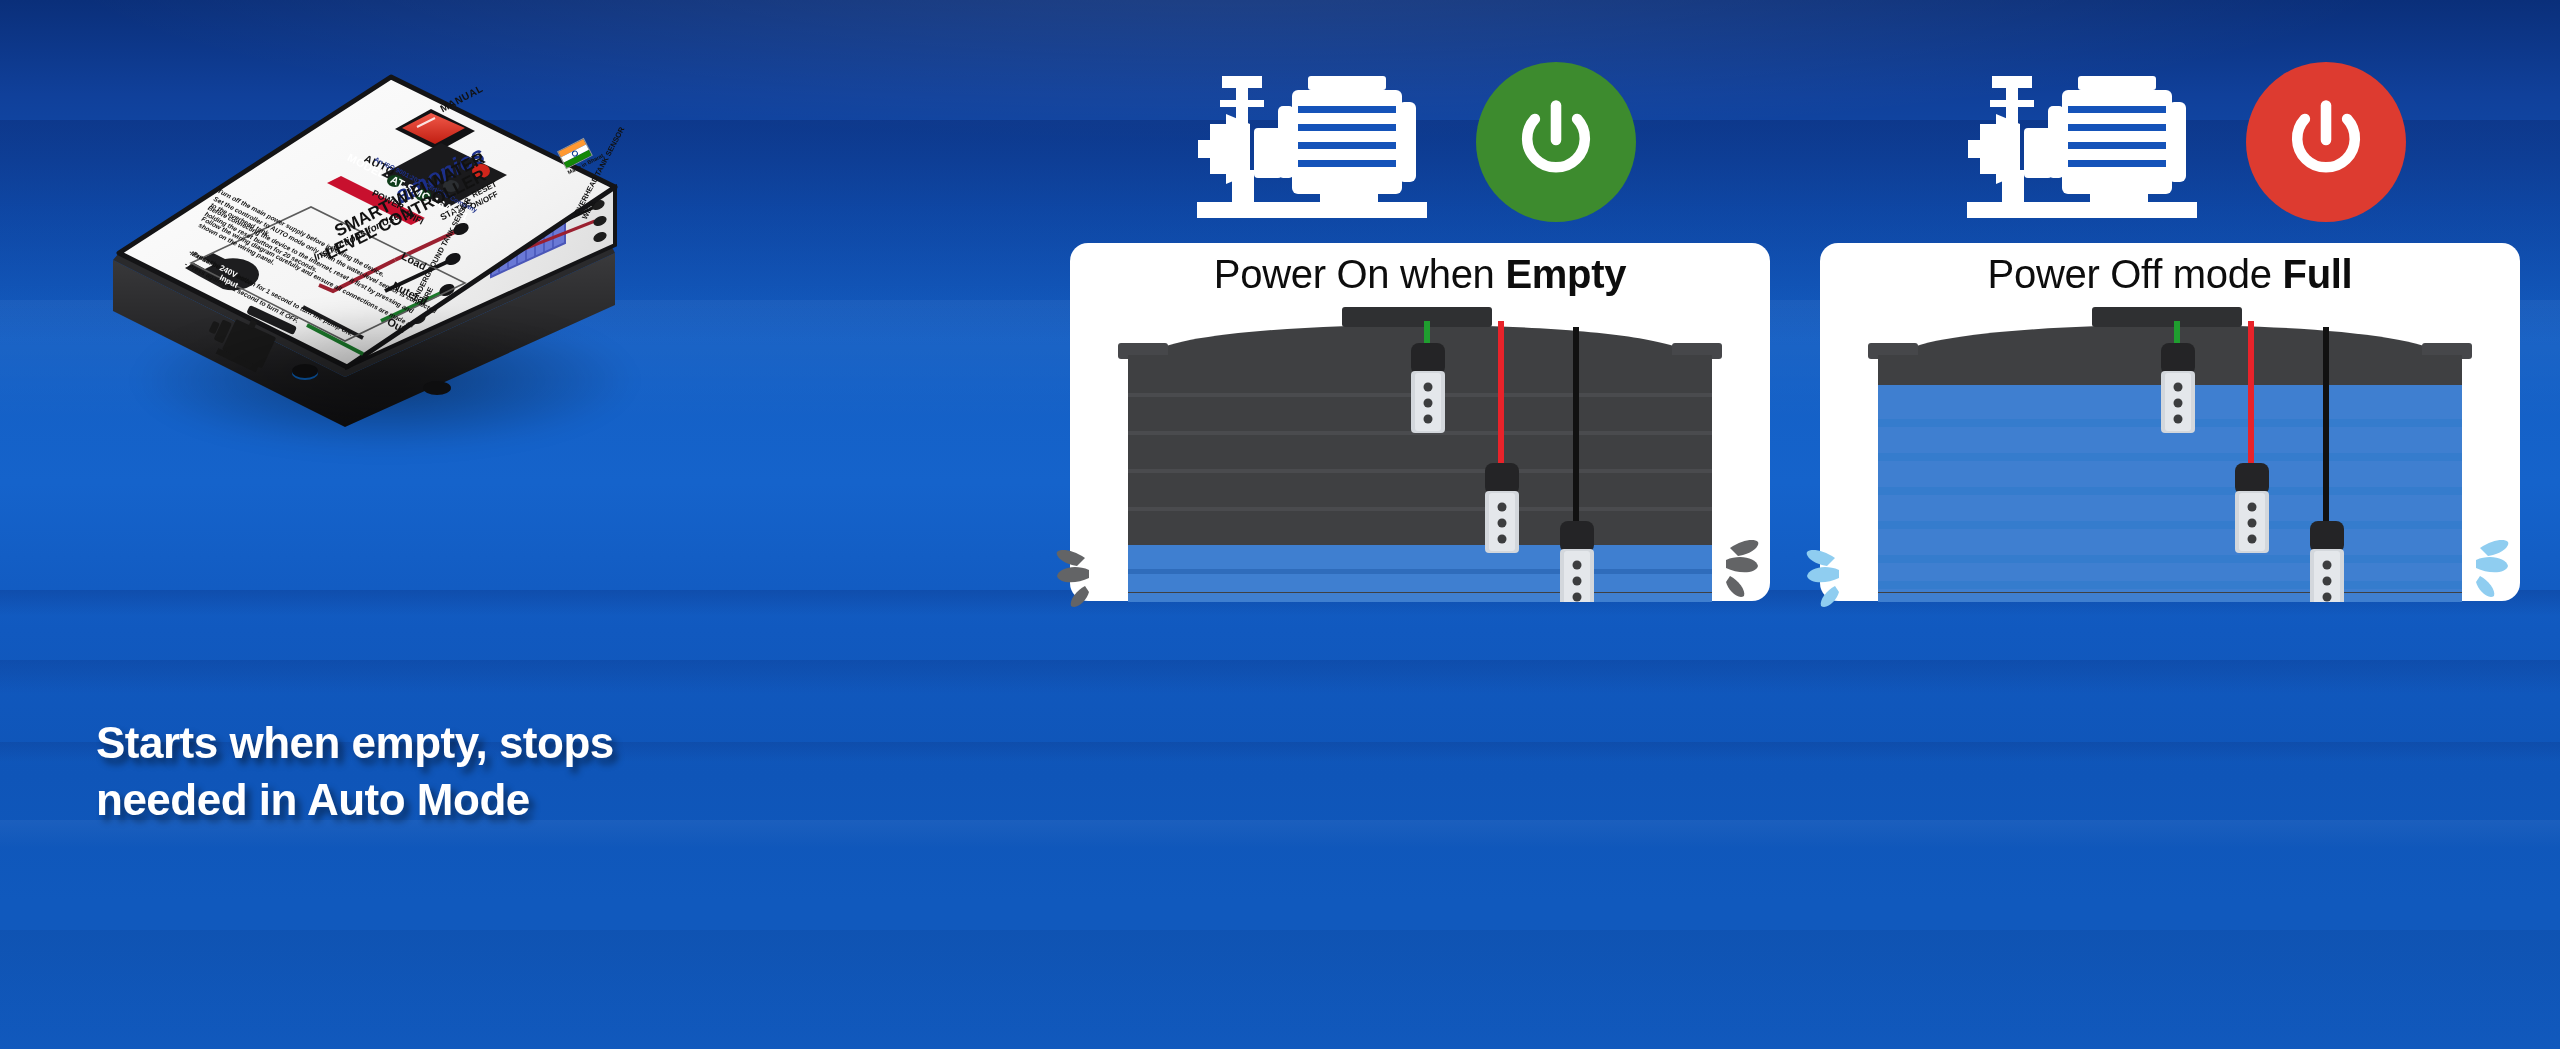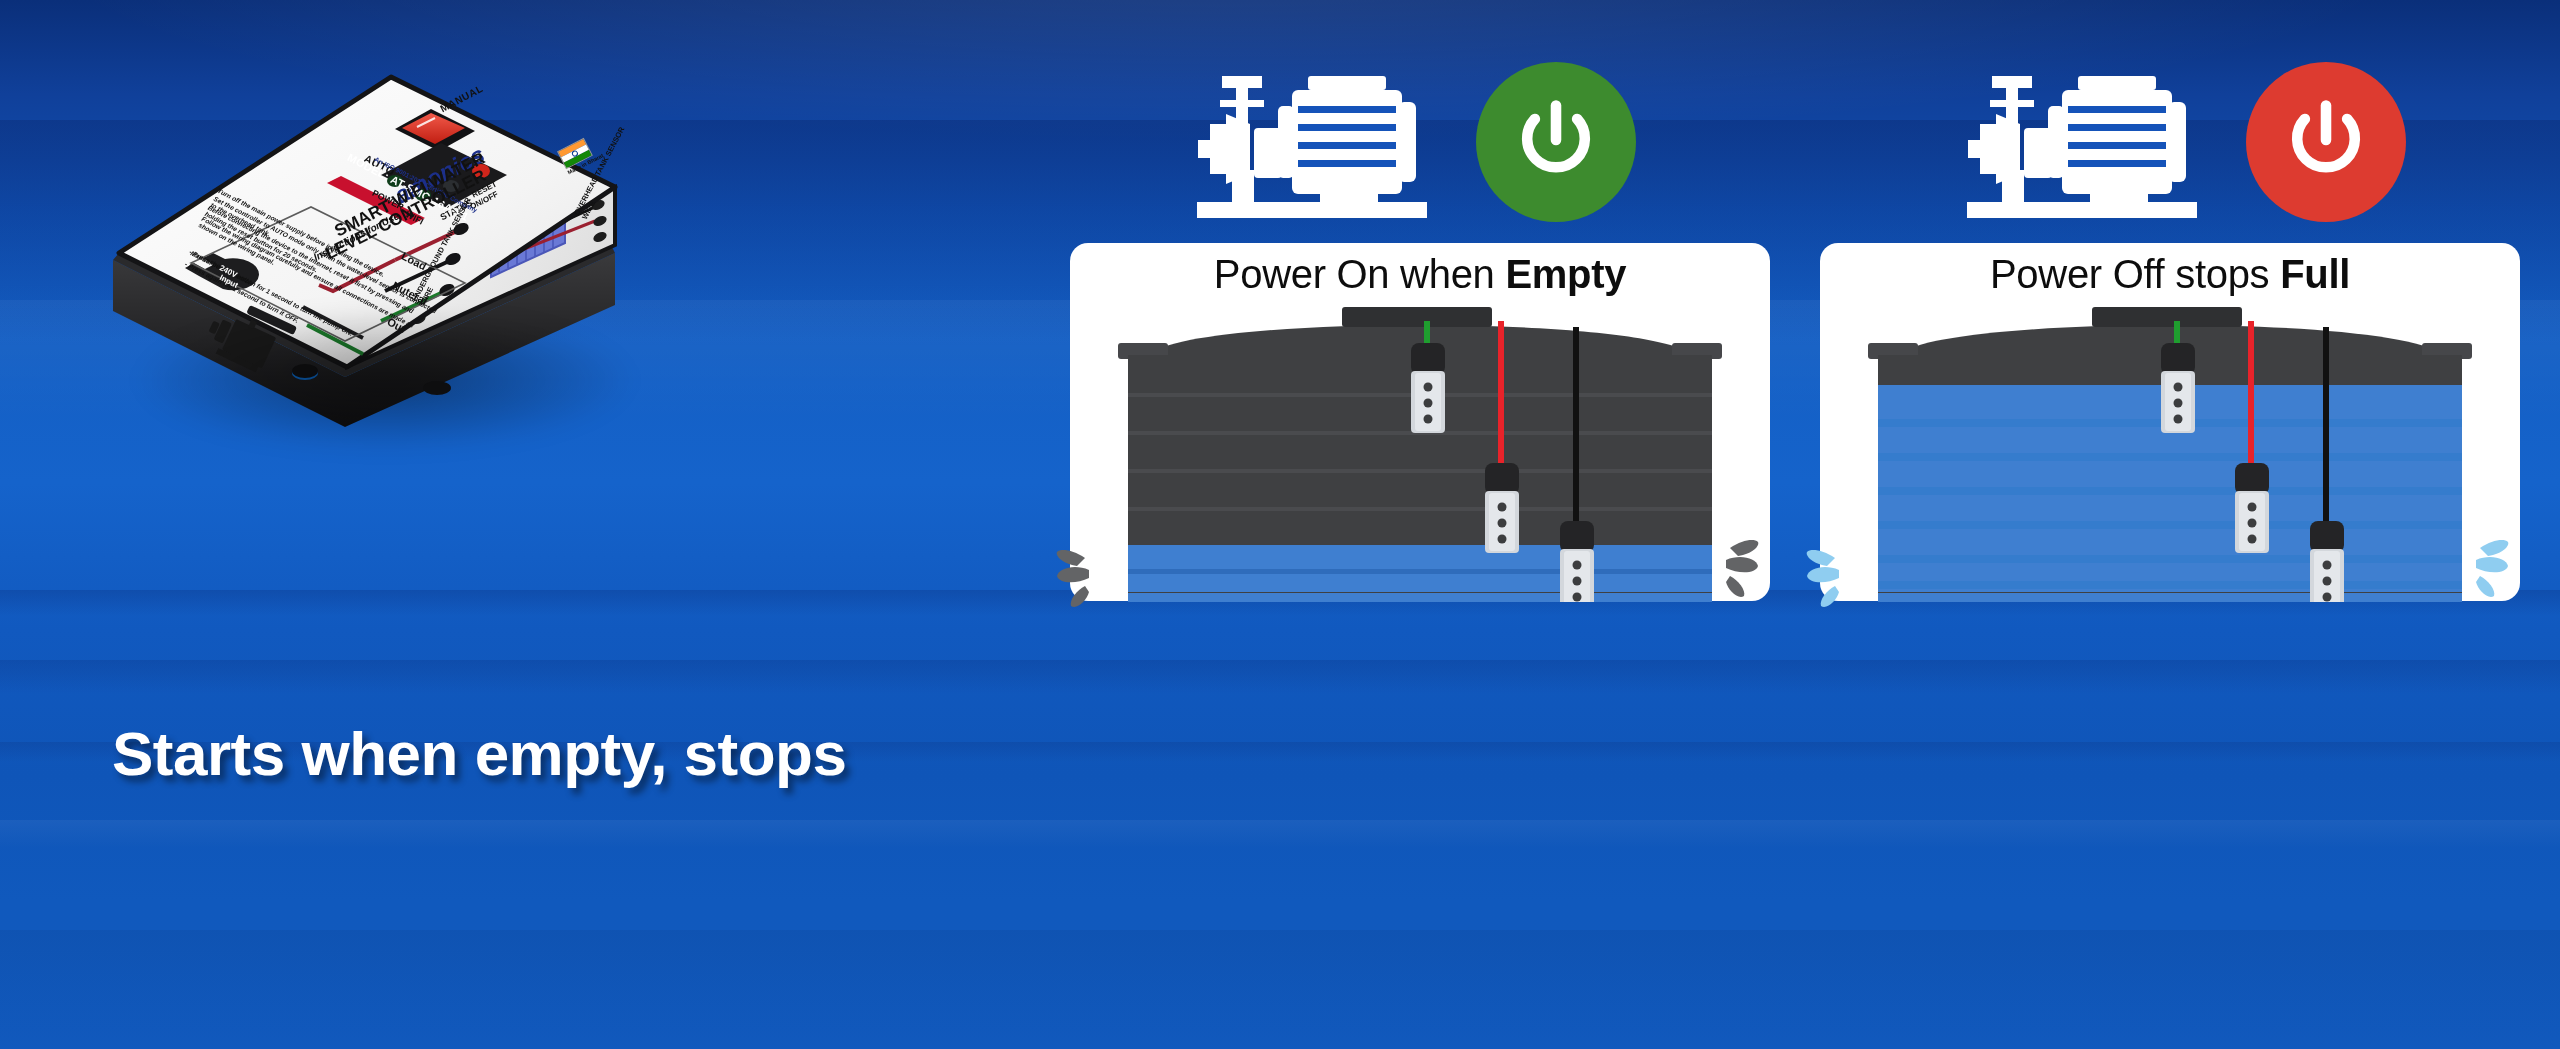--- a/index.html
+++ b/index.html
@@ -39,23 +39,23 @@
   .wv3 { top:300px; height:120px;
     background:linear-gradient(180deg, rgba(255,255,255,0.045), rgba(255,255,255,0) 100%); }
   .wv4 { top:590px; height:26px;  background:linear-gradient(180deg, rgba(10,45,120,0.30), rgba(10,45,120,0)); }
   .wv5 { top:660px; height:34px;  background:linear-gradient(180deg, rgba(10,45,120,0.26), rgba(10,45,120,0)); }
   .wv6 { top:742px; height:20px;  background:linear-gradient(180deg, rgba(10,45,120,0.22), rgba(10,45,120,0)); }
   .wv7 { top:820px; height:28px;  background:linear-gradient(180deg, rgba(255,255,255,0.05), rgba(255,255,255,0)); }
   .wv8 { top:930px; height:120px; background:linear-gradient(180deg, rgba(14,72,158,0.35), rgba(14,72,158,0.0)); }
 
   
   #headline {
-    position:absolute; left:112px; top:714px; width:950px;
+    position:absolute; left:96px; top:714px; width:950px;
     color:#ffffff;
-    font-size:62px; font-weight:bold; line-height:1.30;
+    font-size:44px; font-weight:bold; line-height:1.30;
     letter-spacing:-0.5px;
     text-shadow:5px 6px 7px rgba(0,0,0,0.45);
     z-index:20;
   }
   #headline div { white-space:nowrap; }
 
   
   #device {
     position:absolute; left:95px; top:55px;
     width:560px; height:400px;
@@ -264,20 +264,21 @@
           <div style="position:absolute;left:50%;top:50%;width:6px;height:6px;margin:-3px 0 0 -3px;border:1px solid #0a3d91;border-radius:50%;"></div>
         </div>
         <div style="height:33%;background:#138808;"></div>
       </div>
       <div style="font-size:5.5px;font-weight:bold;color:#111;margin-top:1px;">Made in Bharat</div>
     </div>
   </div>
 
   <div id="headline">
     <div>Starts when empty, stops</div>
+    <div>needed in Auto Mode</div>
   </div>
 
   <div class="panel-card" id="panel-left" style="left:1070px; width:700px;">
     <div class="panel-title">
       <span>Power On when </span><b>Empty</b>
     </div>
   </div>
 
   <div class="icon-row" id="icons-left">
     <span class="pump-icon">
@@ -383,21 +384,21 @@
   <div class="splash" style="left:1690px; top:520px;">
     <svg width="70" height="80" viewBox="0 0 70 80" fill="#636466">
       <path d="M40,28 C52,20 64,18 68,22 C70,26 62,34 48,36 Z"></path>
       <path d="M36,40 C50,34 66,38 68,46 C66,54 48,54 36,48 Z"></path>
       <path d="M40,56 C48,60 56,70 54,76 C48,80 38,70 36,62 Z"></path>
     </svg>
   </div>
 
   <div class="panel-card" id="panel-right" style="left:1820px; width:700px;">
     <div class="panel-title">
-      <span>Power Off stops </span><b>Full</b>
+      <span>Power Off mode </span><b>Full</b>
     </div>
   </div>
 
   <div class="icon-row" id="icons-right">
     <span class="pump-icon">
       <svg viewBox="0 0 250 160" fill="#ffffff">
         <rect x="5" y="140" width="230" height="16"></rect>
         <rect x="40" y="108" width="22" height="36"></rect>
         <rect x="128" y="120" width="58" height="24"></rect>
         <rect x="148" y="108" width="18" height="16"></rect>

